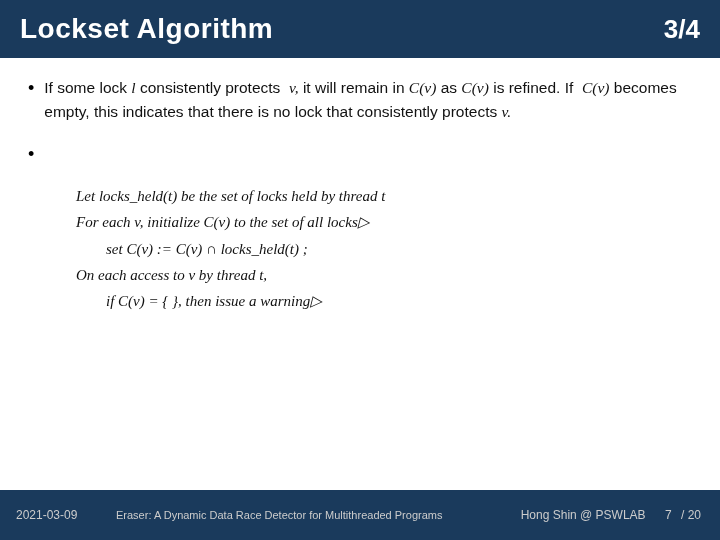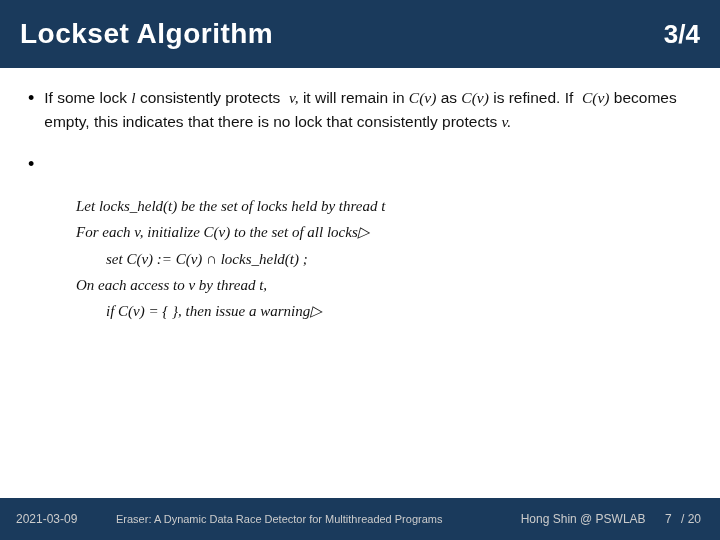--- a/index.html
+++ b/index.html
@@ -13,21 +13,21 @@
       position: relative;
     }
 
     .header {
       background: #1a3a5c;
       color: #ffffff;
       display: flex;
       justify-content: space-between;
       align-items: center;
       padding: 10px 20px;
-      height: 68px;
+      height: 58px;
     }
 
     .header-title {
       font-size: 28px;
       font-weight: bold;
       letter-spacing: 0.5px;
     }
 
     .header-page {
       font-size: 26px;
@@ -84,21 +84,21 @@
       position: absolute;
       bottom: 0;
       left: 0;
       right: 0;
       background: #1a3a5c;
       color: #ffffff;
       display: flex;
       align-items: center;
       justify-content: space-between;
       padding: 5px 16px;
-      height: 42px;
+      height: 50px;
     }
 
     .footer-date {
       font-size: 12px;
       color: #ccc;
       min-width: 80px;
     }
 
     .footer-center {
       font-size: 11px;

